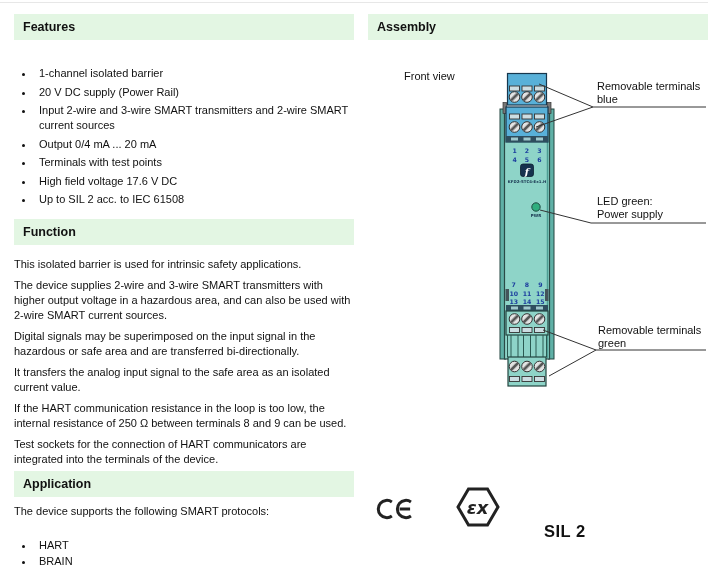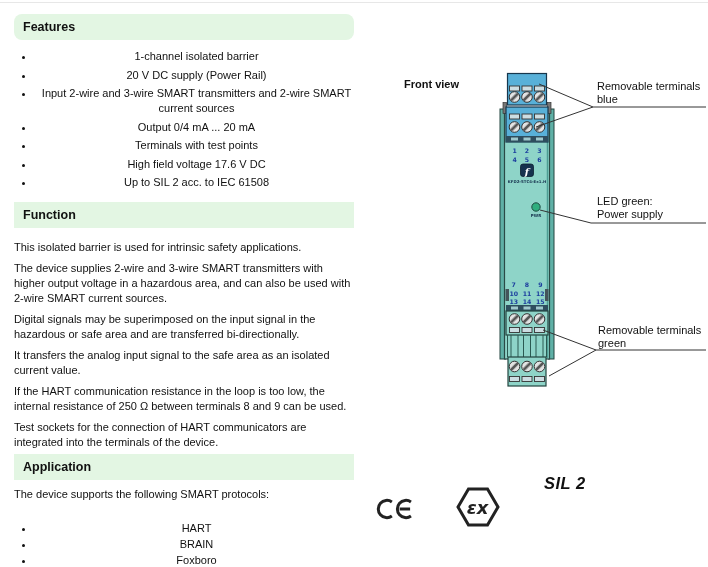--- a/index.html
+++ b/index.html
@@ -11,45 +11,45 @@
   }
   .page-rule-top { position:absolute; left:0; top:2px; width:708px; height:1px; background:#e7e7e7; }
 
   .col-left  { position:absolute; left:14px; top:14px; width:340px; }
   .col-right { position:absolute; left:368px; top:14px; width:340px; height:553px; }
 
   .section-bar {
     background:#e3f6e3; font-weight:bold; font-size:12.5px;
     padding:6px 9px 5px 9px; line-height:15px;
   }
-  .mb9  { margin-bottom:9px;border-radius:8px; }
+  .mb9  { margin-bottom:26px; }
   .mt2  { margin-top:12px; }
   .mt8  { margin-top:4px; }
 
   ul.blist { margin:0; padding:0 0 0 21px; }
-  ul.blist li { margin:0 0 3.5px 0; line-height:15px; padding-left:4px;text-align:center; }
+  ul.blist li { margin:0 0 3.5px 0; line-height:15px; padding-left:4px; }
   ul.proto li { margin:0 0 1.5px 0; line-height:14.5px; }
 
   .para { margin:6px 0 0 0; line-height:15px; }
   .para.first { margin-top:12px; }
   .intro { margin:7px 0 19px 0; line-height:15px; }
 
-  .front-view { position:absolute; left:0; top:64px; font-weight:bold;padding-left:36px; }
+  .front-view { position:absolute; left:0; top:56px; font-weight:normal;padding-left:36px; }
 
   .device-svg { position:absolute; left:62px; top:56px; }
 
   .callout { position:absolute; width:118px; line-height:13px; color:#111; }
   .co-blue  { left:229px; top:66px; }
   .co-led   { left:229px; top:181px; }
   .co-green { left:230px; top:310px; }
 
   .mark-ce  { position:absolute; left:8px;  top:483px; }
   .mark-ex  { position:absolute; left:88px; top:471px; }
-  .mark-sil { position:absolute; left:176px; top:460px;
-              font-weight:bold; font-style:italic; font-size:16.5px; letter-spacing:.5px; }
+  .mark-sil { position:absolute; left:176px; top:508px;
+              font-weight:bold; font-size:16.5px; letter-spacing:.5px; }
 </style>
 </head>
 <body>
 
 <div class="page-rule-top"></div>
 
 <div class="col-left">
   <div class="section-bar mb9">
     <span>Features</span>
   </div>
@@ -78,20 +78,23 @@
   </div>
   <p class="intro">The device supports the following SMART protocols:</p>
   <ul class="blist proto">
     <li>HART</li>
     <li>BRAIN</li>
     <li>Foxboro</li>
   </ul>
 </div>
 
 <div class="col-right">
+  <div class="section-bar">
+    <span>Assembly</span>
+  </div>
 
   <div class="front-view">Front view</div>
 
   <svg class="device-svg" width="278" height="340" viewBox="430 70 278 340">
     <defs>
       <g id="screw">
         <circle r="5.3" fill="#e3e3e3" stroke="#333" stroke-width="1"></circle>
         <line x1="-3.4" y1="3.4" x2="3.4" y2="-3.4" stroke="#555" stroke-width="2.4"></line>
         <line x1="-4.1" y1="1.9" x2="1.9" y2="-4.1" stroke="#9a9a9a" stroke-width="0.8"></line>
         <line x1="-1.9" y1="4.1" x2="4.1" y2="-1.9" stroke="#9a9a9a" stroke-width="0.8"></line>

